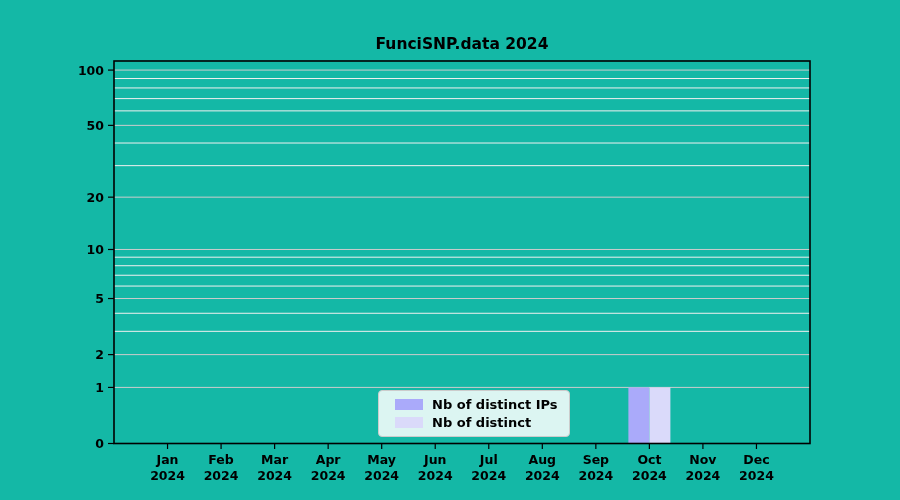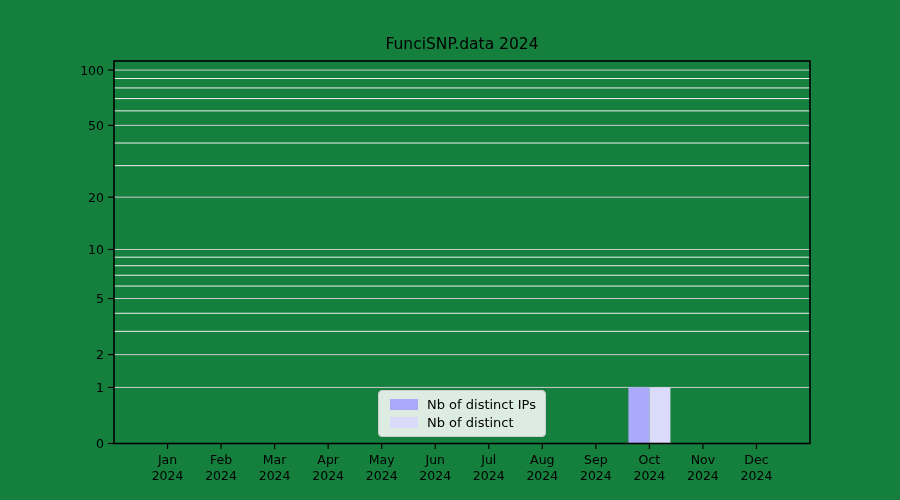--- a/index.html
+++ b/index.html
@@ -5,52 +5,53 @@
   html, body {
     margin: 0;
     padding: 0;
     background: #ffffff;
     font-family: "DejaVu Sans", "Liberation Sans", sans-serif;
   }
   #figure {
     position: relative;
     width: 900px;
     height: 500px;
-    background: #15803d;
+    background: #14b8a6;
     overflow: hidden;
+    font-weight: bold;
   }
   #chart-title {
     position: absolute;
     left: 114px;
     top: 35px;
     width: 696px;
     text-align: center;
     font-size: 15.5px;
     color: #000000;
     white-space: nowrap;
   }
   #plot-svg {
     position: absolute;
     left: 0;
     top: 0;
   }
   #legend-box {
     position: absolute;
     left: 378px;
     top: 390px;
-    width: 168px;
+    width: 192px;
     height: 47px;
     box-sizing: border-box;
     background: rgba(255,255,255,0.85);
     border: 1px solid #cccccc;
     border-radius: 4px;
     display: flex;
     flex-direction: column;
     justify-content: space-evenly;
-    padding: 3px 11px;
+    padding: 3px 16px;
   }
   .legend-row {
     display: flex;
     align-items: center;
     height: 17px;
   }
   .legend-swatch {
     display: inline-block;
     width: 28px;
     height: 11px;

